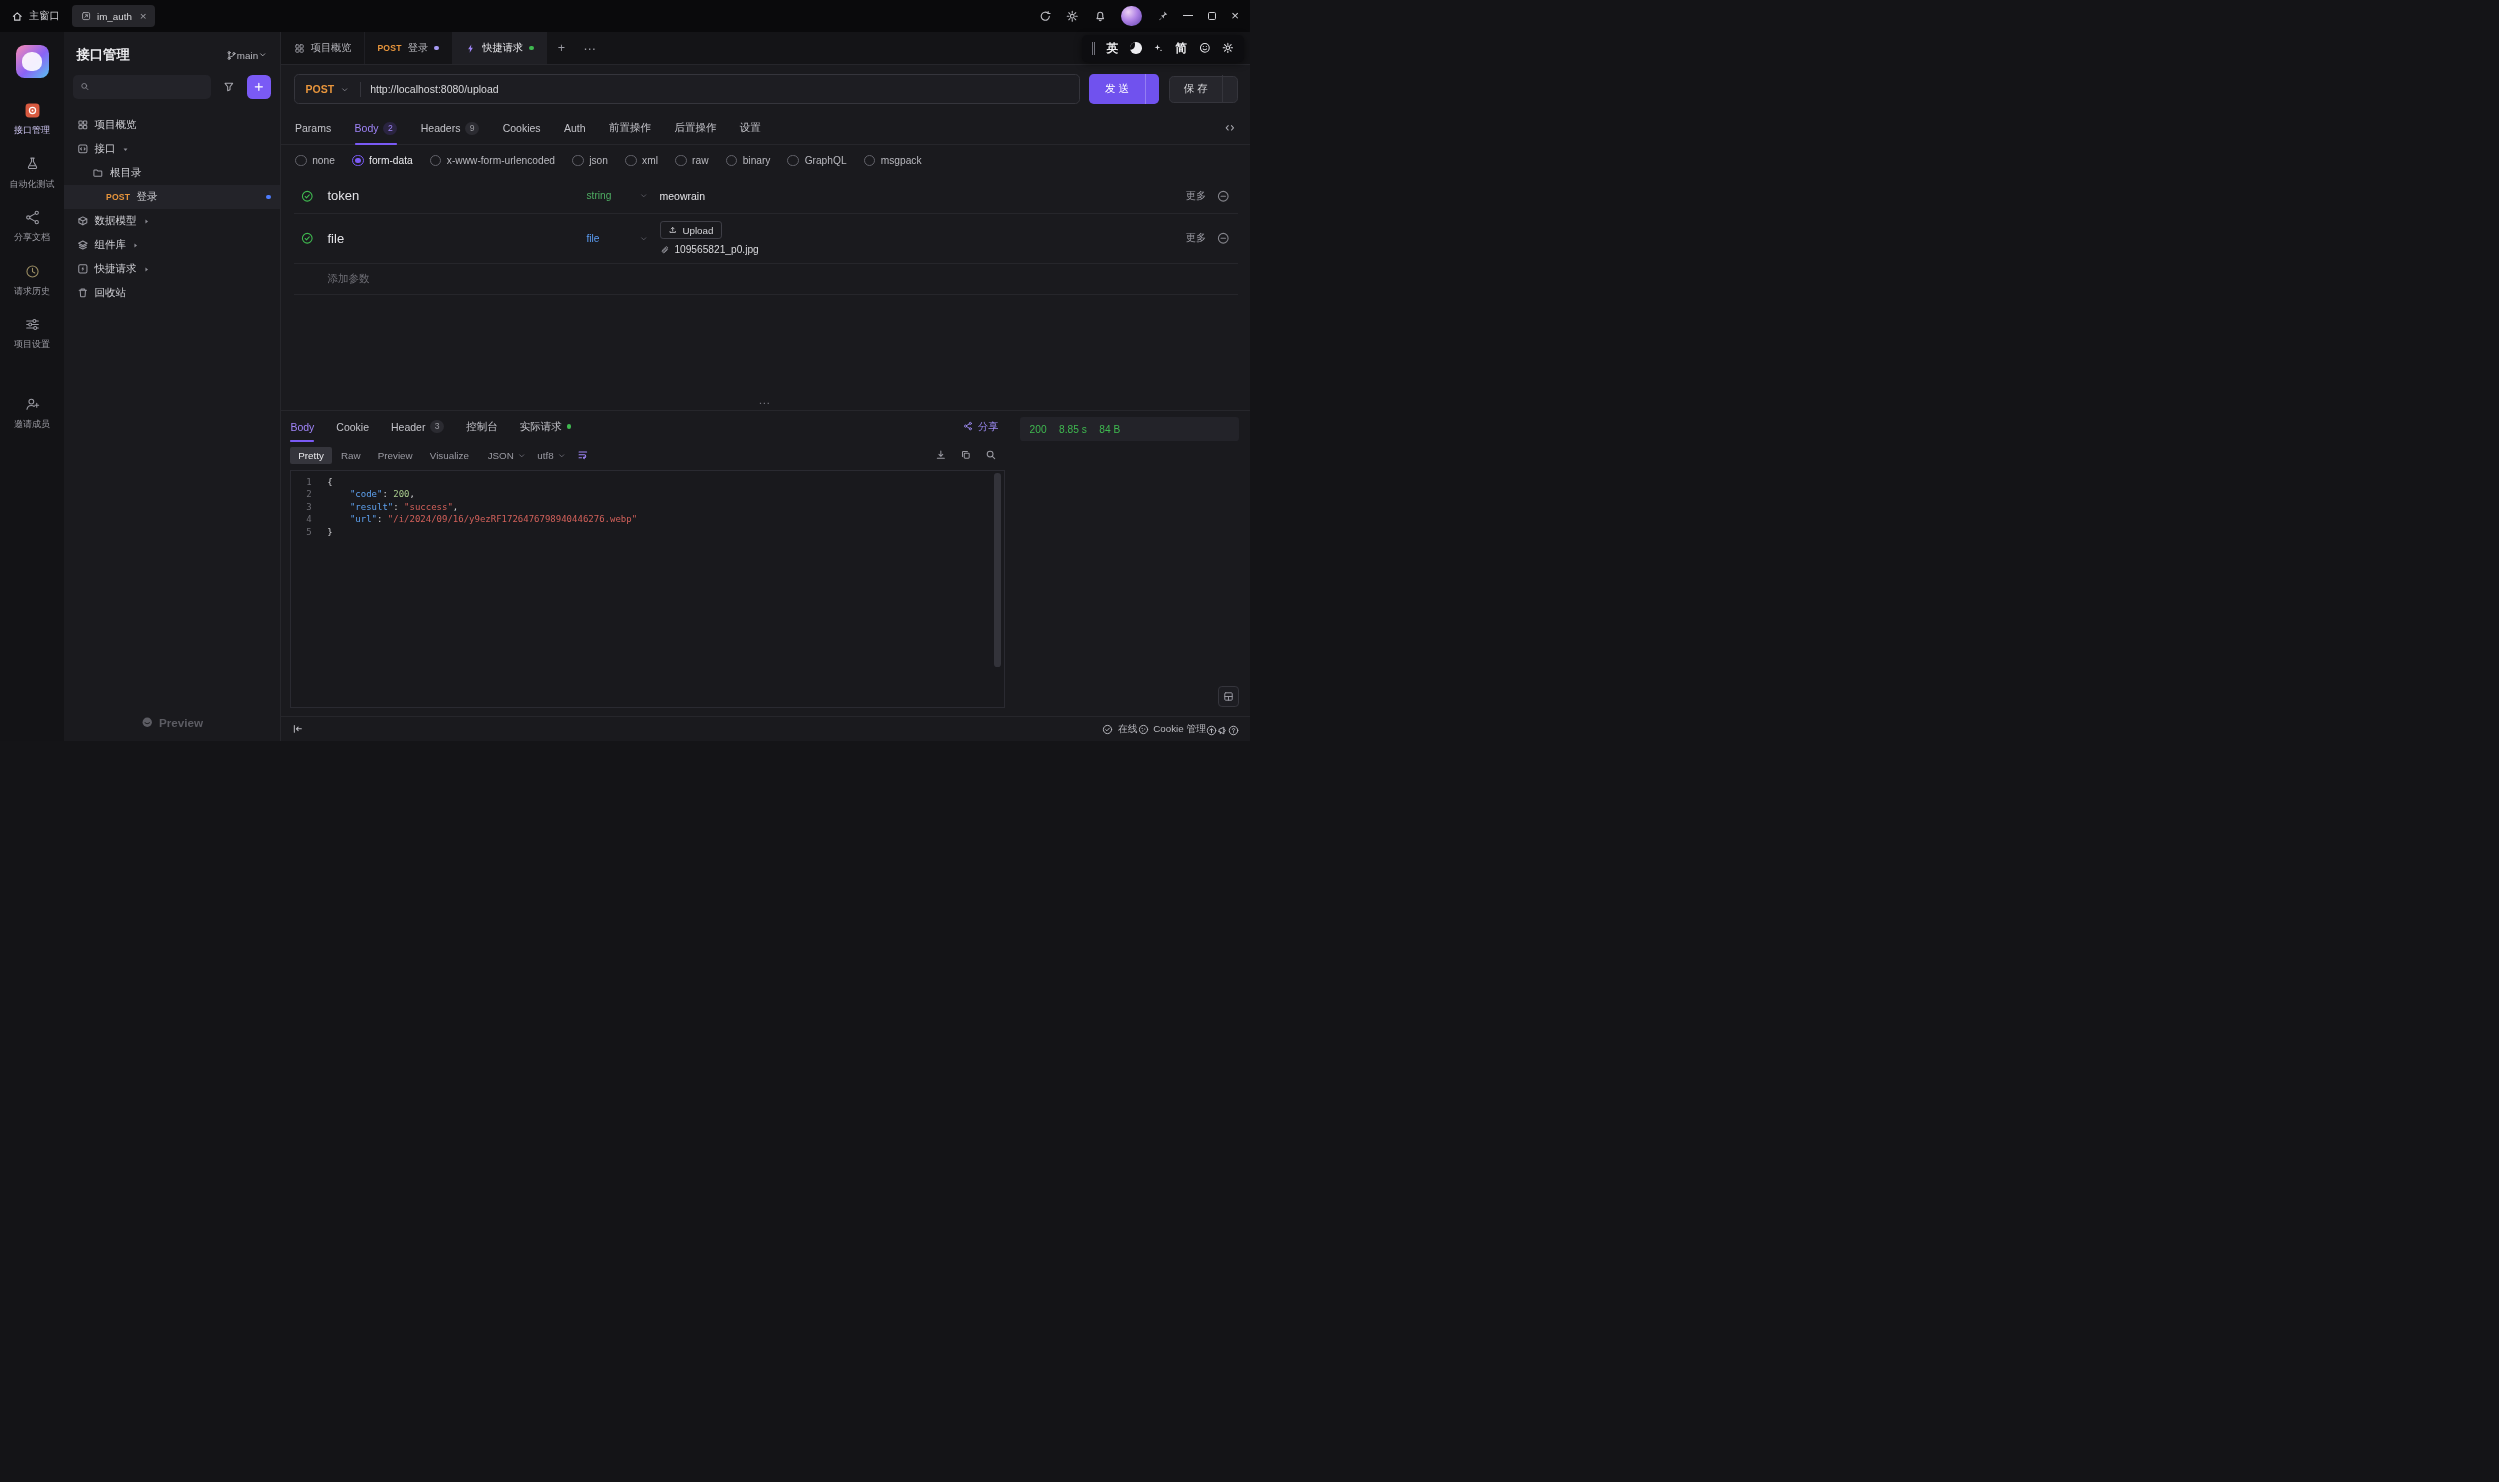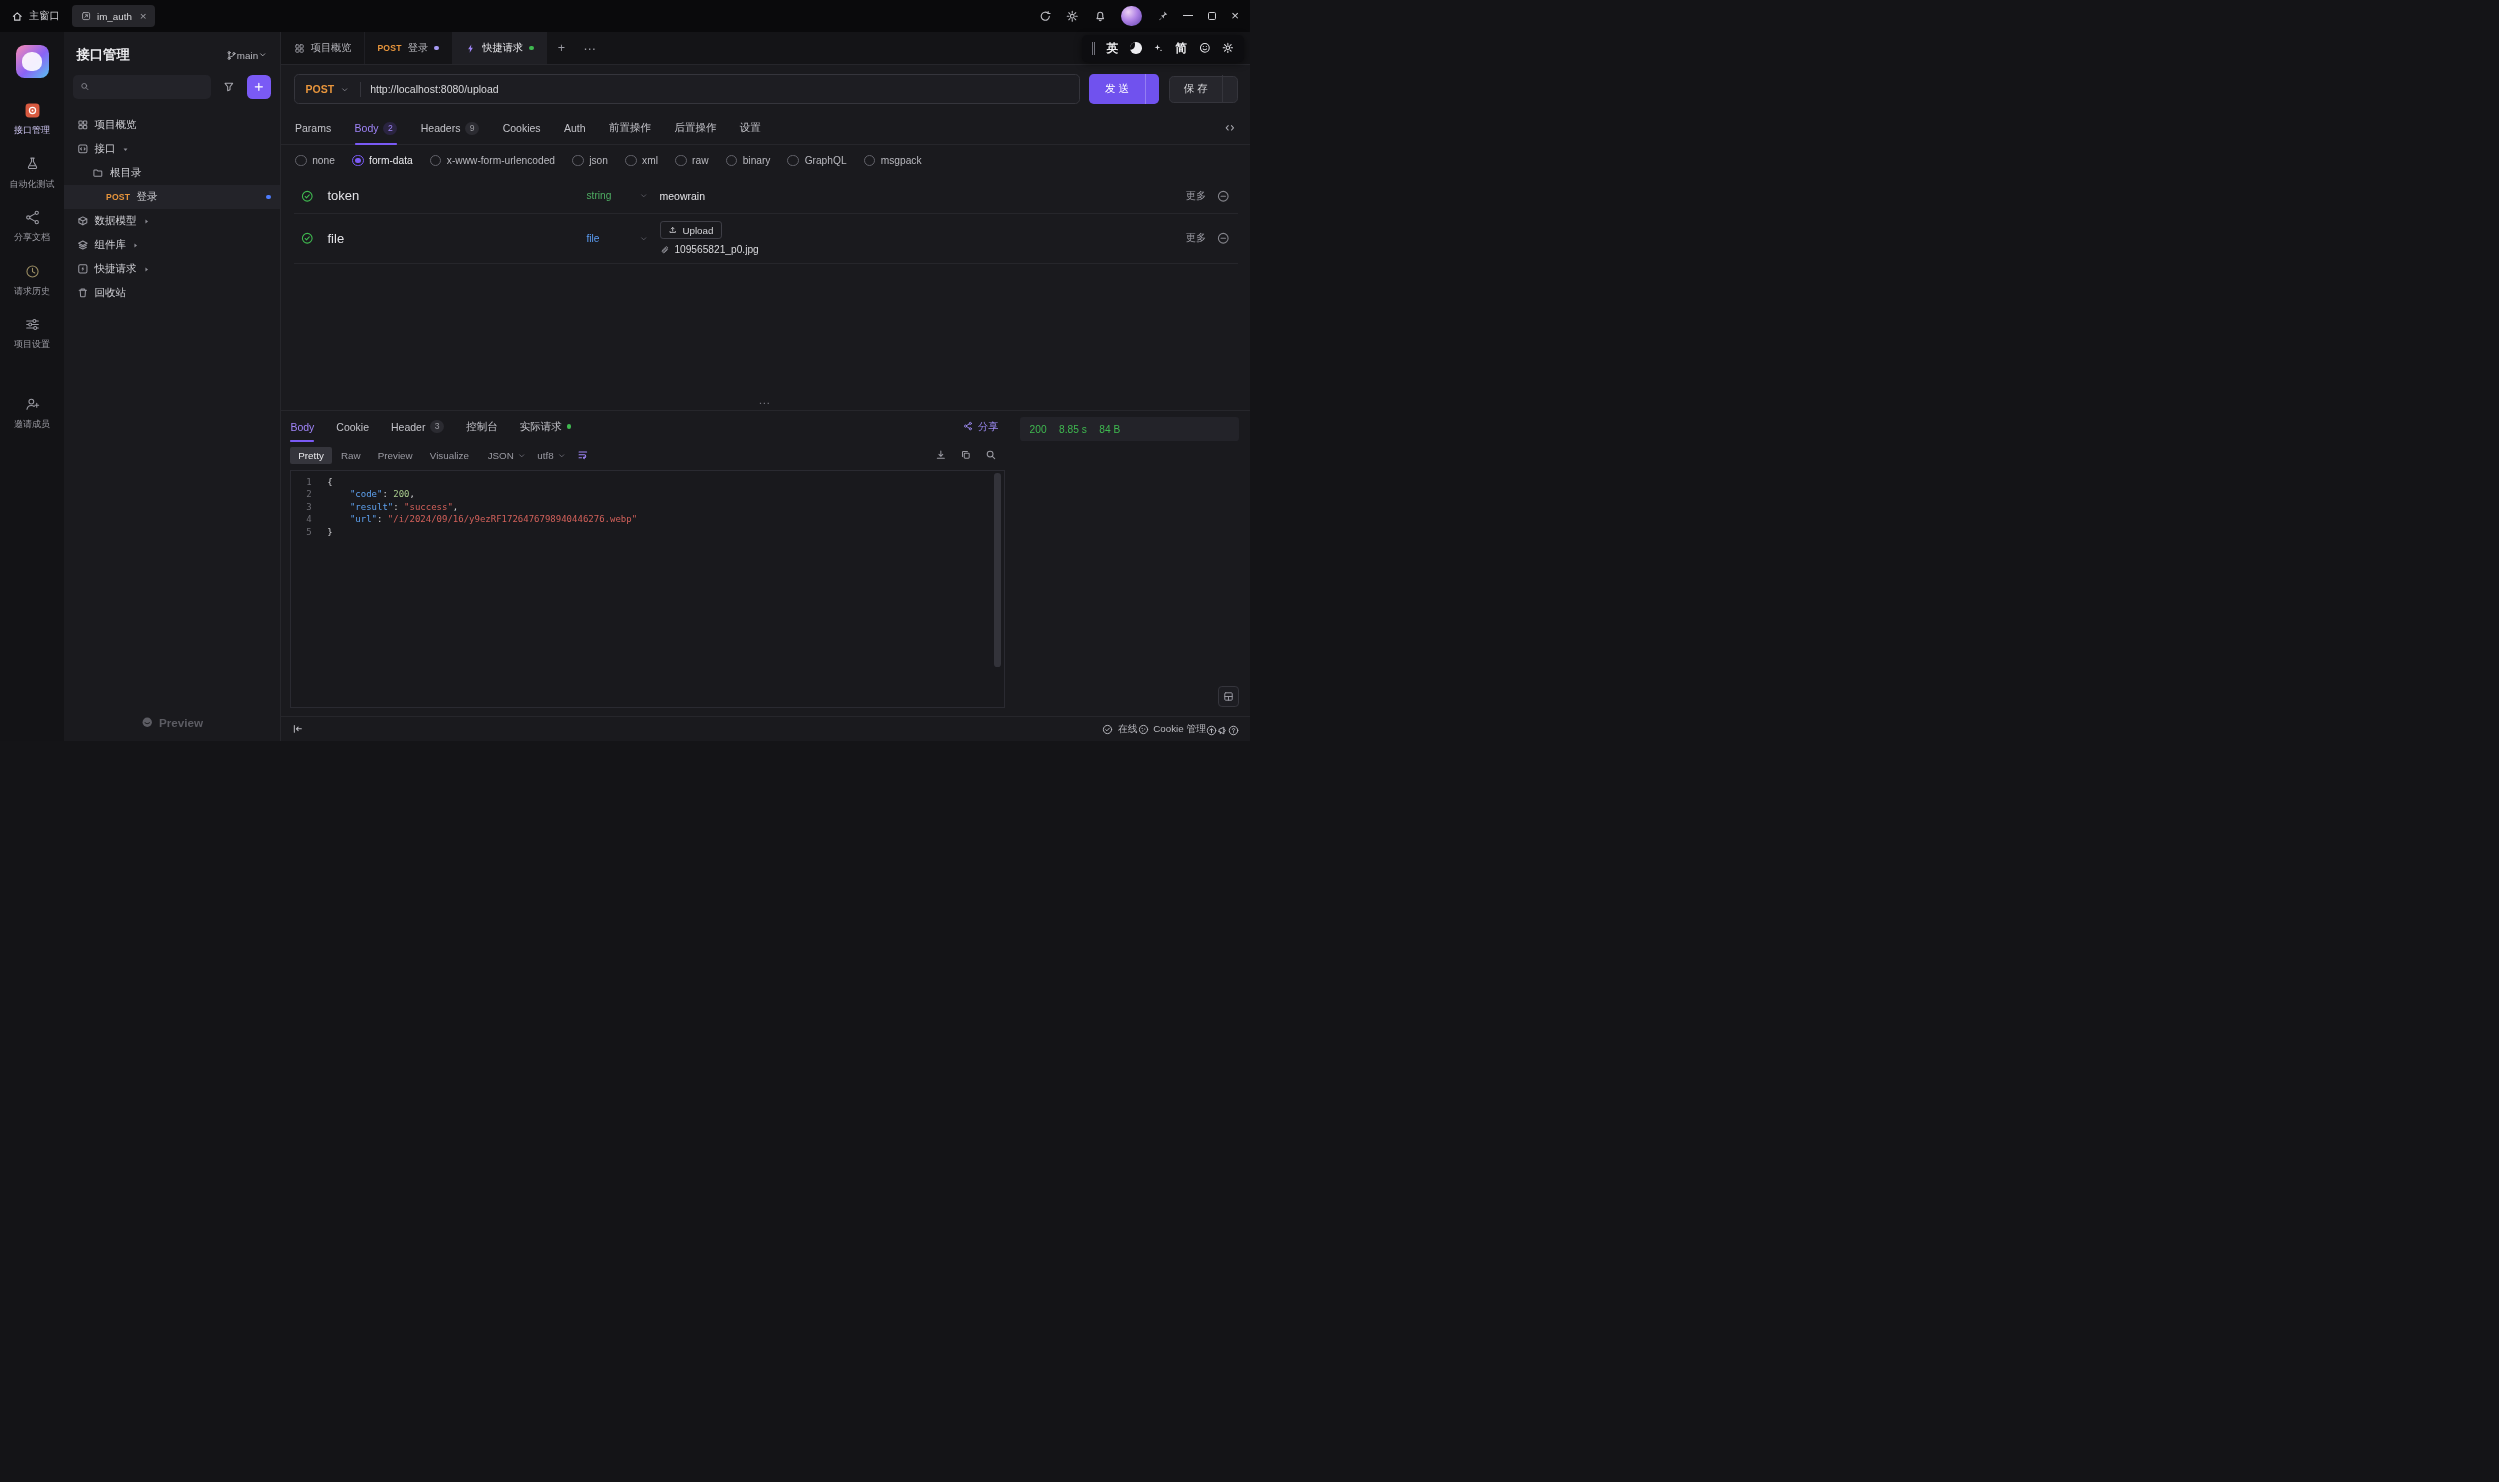--- a/index.html
+++ b/index.html
@@ -609,20 +609,24 @@
           </div>
           <div class="row-ops">
             <span class="more">更多</span>
             <svg class="ic ic16" viewBox="0 0 16 16">
                 <circle cx="8" cy="8" r="6.2"></circle>
                 <path d="M5.2 8h5.6"></path>
               </svg>
           </div>
         </div>
       </div>
+      <div class="pt-add">
+        <div class="c-check"></div>
+        <div>添加参数</div>
+      </div>
     </div>
 
     <div class="spacer">
       <span class="dots">⋯</span>
     </div>
 
     <div class="resp">
       <div class="resp-left">
         <div class="resp-tabs">
           <div class="rtab active">

